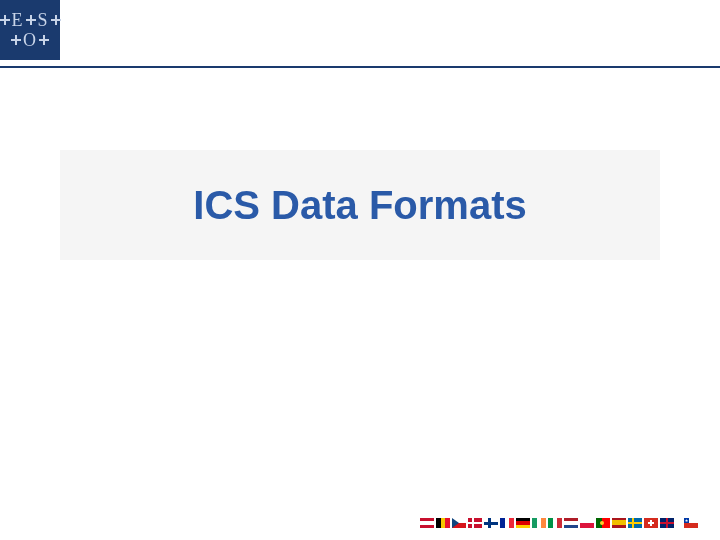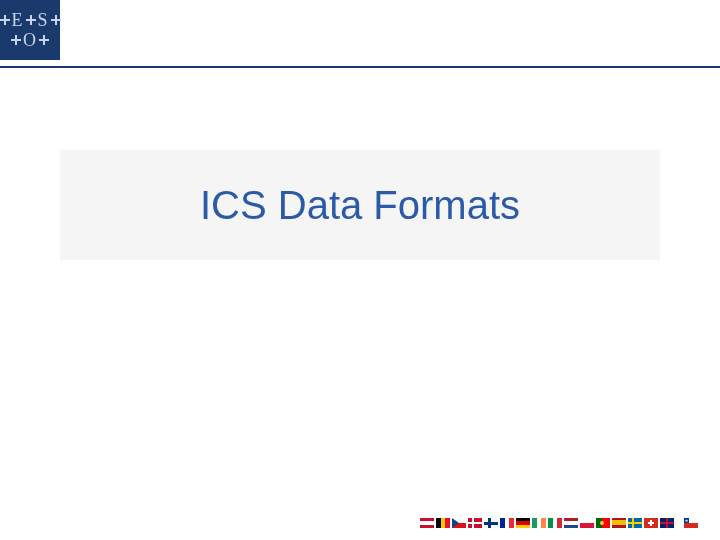--- a/index.html
+++ b/index.html
@@ -63,21 +63,21 @@
       left: 60px;
       width: 600px;
       height: 110px;
       background: #f5f5f5;
       display: flex;
       align-items: center;
       justify-content: center;
     }
     .title-text {
       font-size: 40px;
-      font-weight: normal;
+      font-weight: bold;
       color: #2a5aa8;
     }
     .flags {
       position: absolute;
       bottom: 12px;
       right: 22px;
       display: flex;
       gap: 2px;
     }
     .flag {

